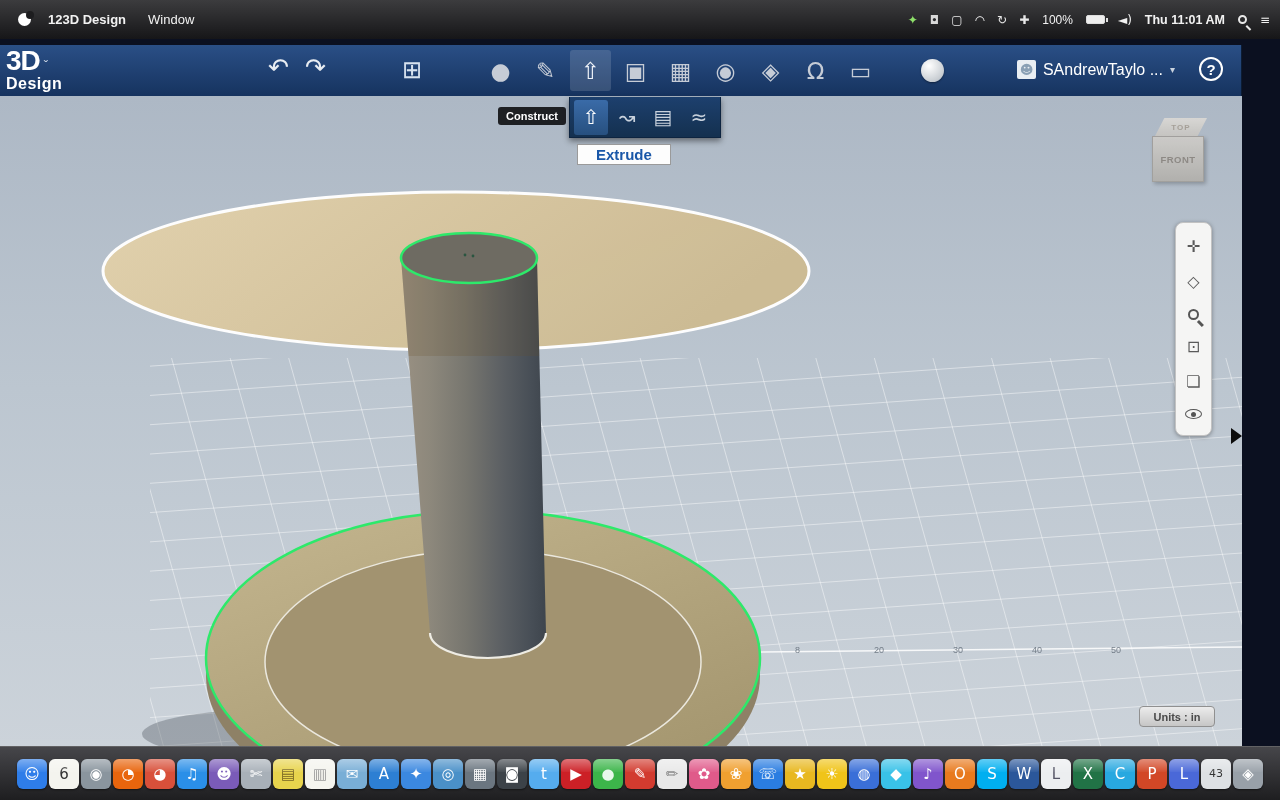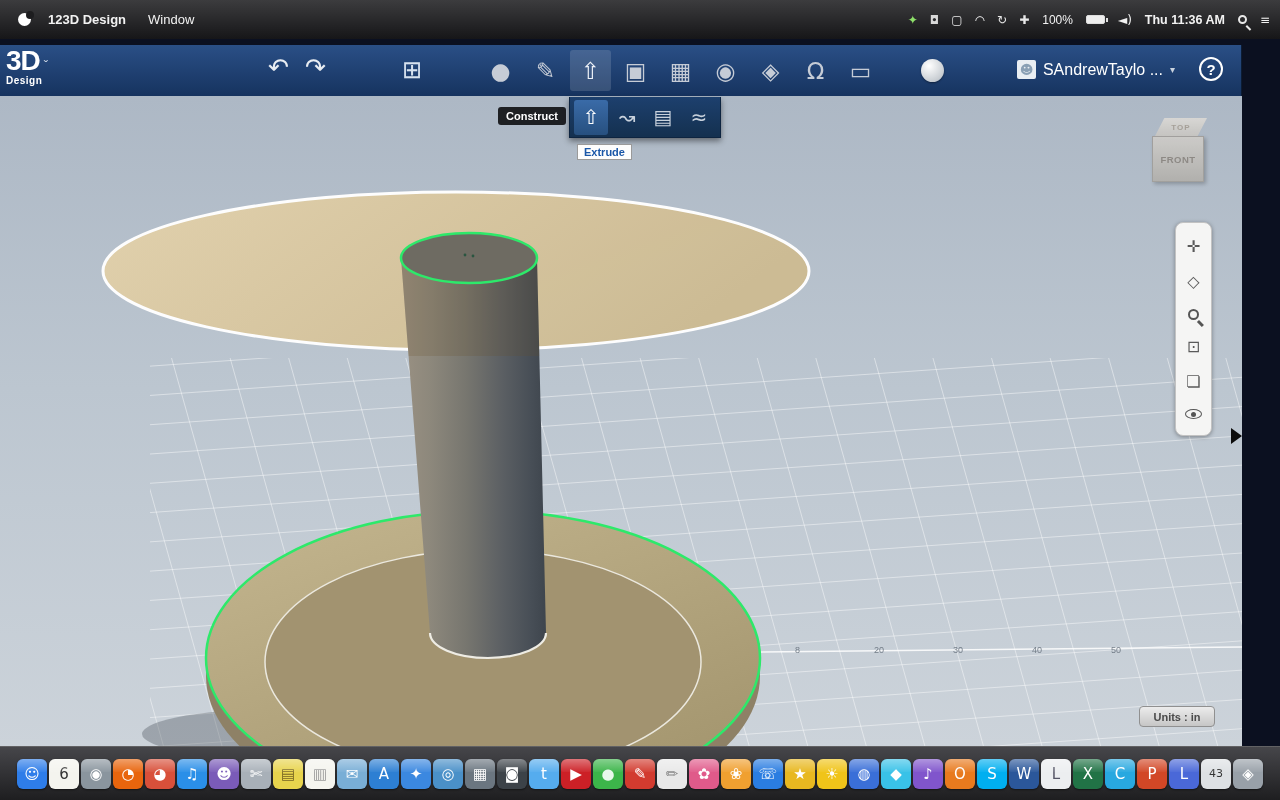--- a/index.html
+++ b/index.html
@@ -35,21 +35,21 @@
   .tl.red { background:radial-gradient(circle at 35% 30%, #ff9a8a, #ec5f52); }
   .tl.yel { background:radial-gradient(circle at 35% 30%, #ffe9a0, #f5bd3e); }
   .tl.grn { background:radial-gradient(circle at 35% 30%, #c6f0a0, #8fcf45); }
 
   
   #toolbar { position:absolute; left:0; top:45px; width:1242px; height:51px;
     background:linear-gradient(#2a4f86,#16335f); z-index:40; border-right:1px solid #0c1c33;padding-left:27px; }
   #logo { position:absolute; left:6px; top:2px; color:#fff; line-height:1; }
   #logo-top { font-size:28px; font-weight:bold; letter-spacing:-1px; }
   #logo-caret { font-size:13px; color:#cfd9e6; margin-left:4px; }
-  #logo-bottom { font-size:10px; font-weight:bold; letter-spacing:.5px; margin-top:1px; }
+  #logo-bottom { font-size:16px; font-weight:bold; letter-spacing:.5px; margin-top:1px; }
   #history { position:absolute; left:268px; top:8px; display:flex; gap:16px; }
   .hist-btn { color:#e9edf2; font-size:25px; font-family:"DejaVu Sans",sans-serif; line-height:1.2; cursor:default; }
   #transform-tool { position:absolute; left:402px; top:11px; color:#d7e2ef; font-size:24px;
     font-family:"DejaVu Sans",sans-serif; }
   #tools { position:absolute; left:480px; top:5px; display:flex; }
   .tool { width:41px; height:41px; display:flex; align-items:center; justify-content:center;
     color:#c6ccd6; font-size:23px; font-family:"DejaVu Sans",sans-serif; border-radius:3px; margin-right:4px; }
   .tool.active { background:rgba(255,255,255,.14); color:#eef2f8; }
   #white-sphere { position:absolute; left:921px; top:14px; width:23px; height:23px; border-radius:50%;
     background:radial-gradient(circle at 35% 30%, #ffffff, #c9ced3 70%, #a9aeb4); box-shadow:0 1px 2px rgba(0,0,0,.4); }
@@ -64,21 +64,21 @@
   
   #construct-tooltip { position:absolute; left:498px; top:107px; background:rgba(10,10,12,.88); color:#fff;
     font-size:11px; font-weight:bold; padding:3px 8px; border-radius:3px; z-index:55; }
   #construct-panel { position:absolute; left:569px; top:97px; height:41px; background:linear-gradient(#1d406e,#14304f);
     border:1px solid #0d2440; border-top:none; box-shadow:0 3px 6px rgba(0,0,0,.45); display:flex; align-items:center;
     padding:0 3px; z-index:54; }
   .cmenu-item { width:34px; height:35px; display:flex; align-items:center; justify-content:center;
     color:#c9d2dd; font-size:20px; font-family:"DejaVu Sans",sans-serif; border-radius:3px; margin:0 1px; }
   .cmenu-item.active { background:linear-gradient(#3a6ba8,#27507f); color:#fff; }
   #extrude-tooltip { position:absolute; left:577px; top:144px; background:#fdfdfd; border:1px solid #9a9a9a;
-    color:#1a57a8; font-size:11px; font-weight:bold; padding:1px 6px; z-index:55; }
+    color:#1a57a8; font-size:15px; font-weight:bold; padding:1px 18px; z-index:55; }
 
   
   #viewport { position:absolute; left:0; top:96px; width:1242px; height:650px;
     background:linear-gradient(180deg,#adb8c5 0%, #bcc6d0 45%, #ccd3da 100%); overflow:hidden; }
   #scene { position:absolute; left:0; top:0; }
   #axis-labels span { position:absolute; color:#5d6874; font-size:9px; opacity:.8; }
 
   
   #viewcube { position:absolute; right:30px; top:22px; width:62px; height:72px; opacity:.93; z-index:10; }
   #vc-top { width:52px; height:18px; margin-left:5px; background:linear-gradient(#dbd9d5,#c7c5c1);
@@ -145,21 +145,21 @@
           <span class="mb-ico" style="color: rgb(142, 224, 106);">✦</span>
           <span class="mb-ico" style="color: rgb(216, 216, 216);">◘</span>
           <span class="mb-ico" style="color: rgb(232, 232, 232);">▢</span>
           <span class="mb-ico" style="color: rgb(255, 255, 255);">◠</span>
           <span class="mb-ico" style="color: rgb(232, 232, 232);">↻</span>
           <span class="mb-ico" style="color: rgb(232, 232, 232);">✚</span>
         </span>
       <span>100%</span>
       <span class="battery"></span>
       <span class="mb-ico">◄)</span>
-      <span id="mb-clock">Thu 11:36 AM</span>
+      <span id="mb-clock">Thu 11:01 AM</span>
       <span class="mag"></span>
       <span class="mb-ico">≡</span>
     </div>
   </div>
 
 
   <div id="toolbar">
     <div id="logo">
       <div><span id="logo-top">3D</span><span id="logo-caret">ˇ</span></div>
       <div id="logo-bottom">Design</div>

